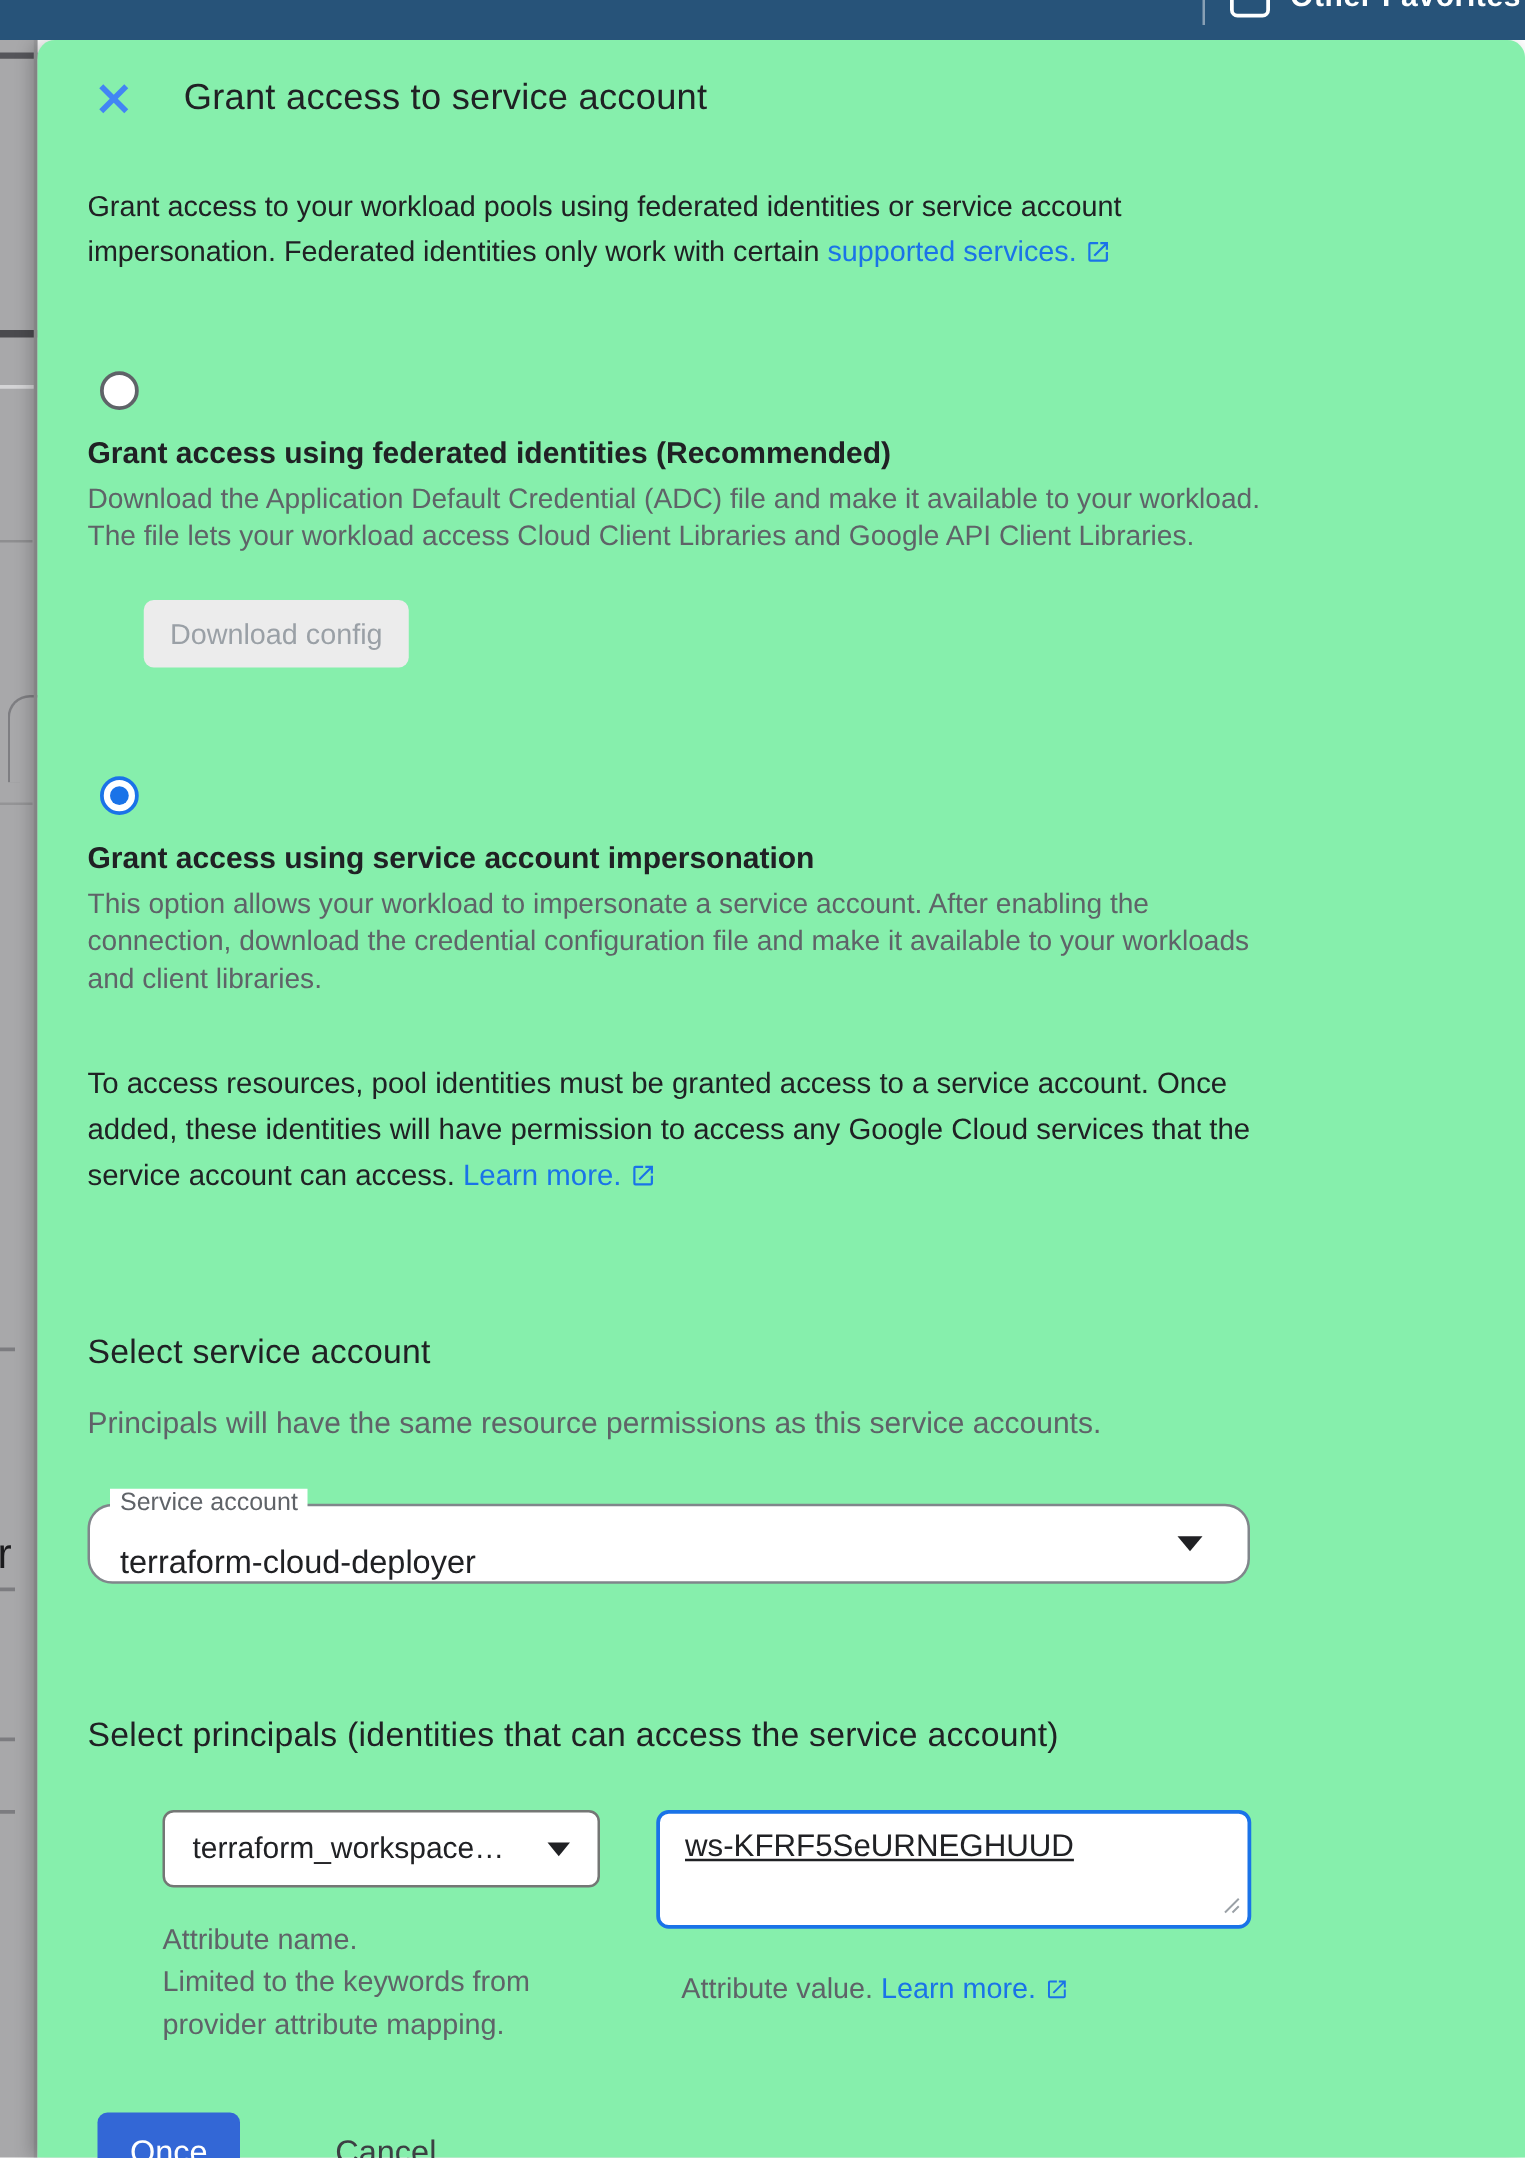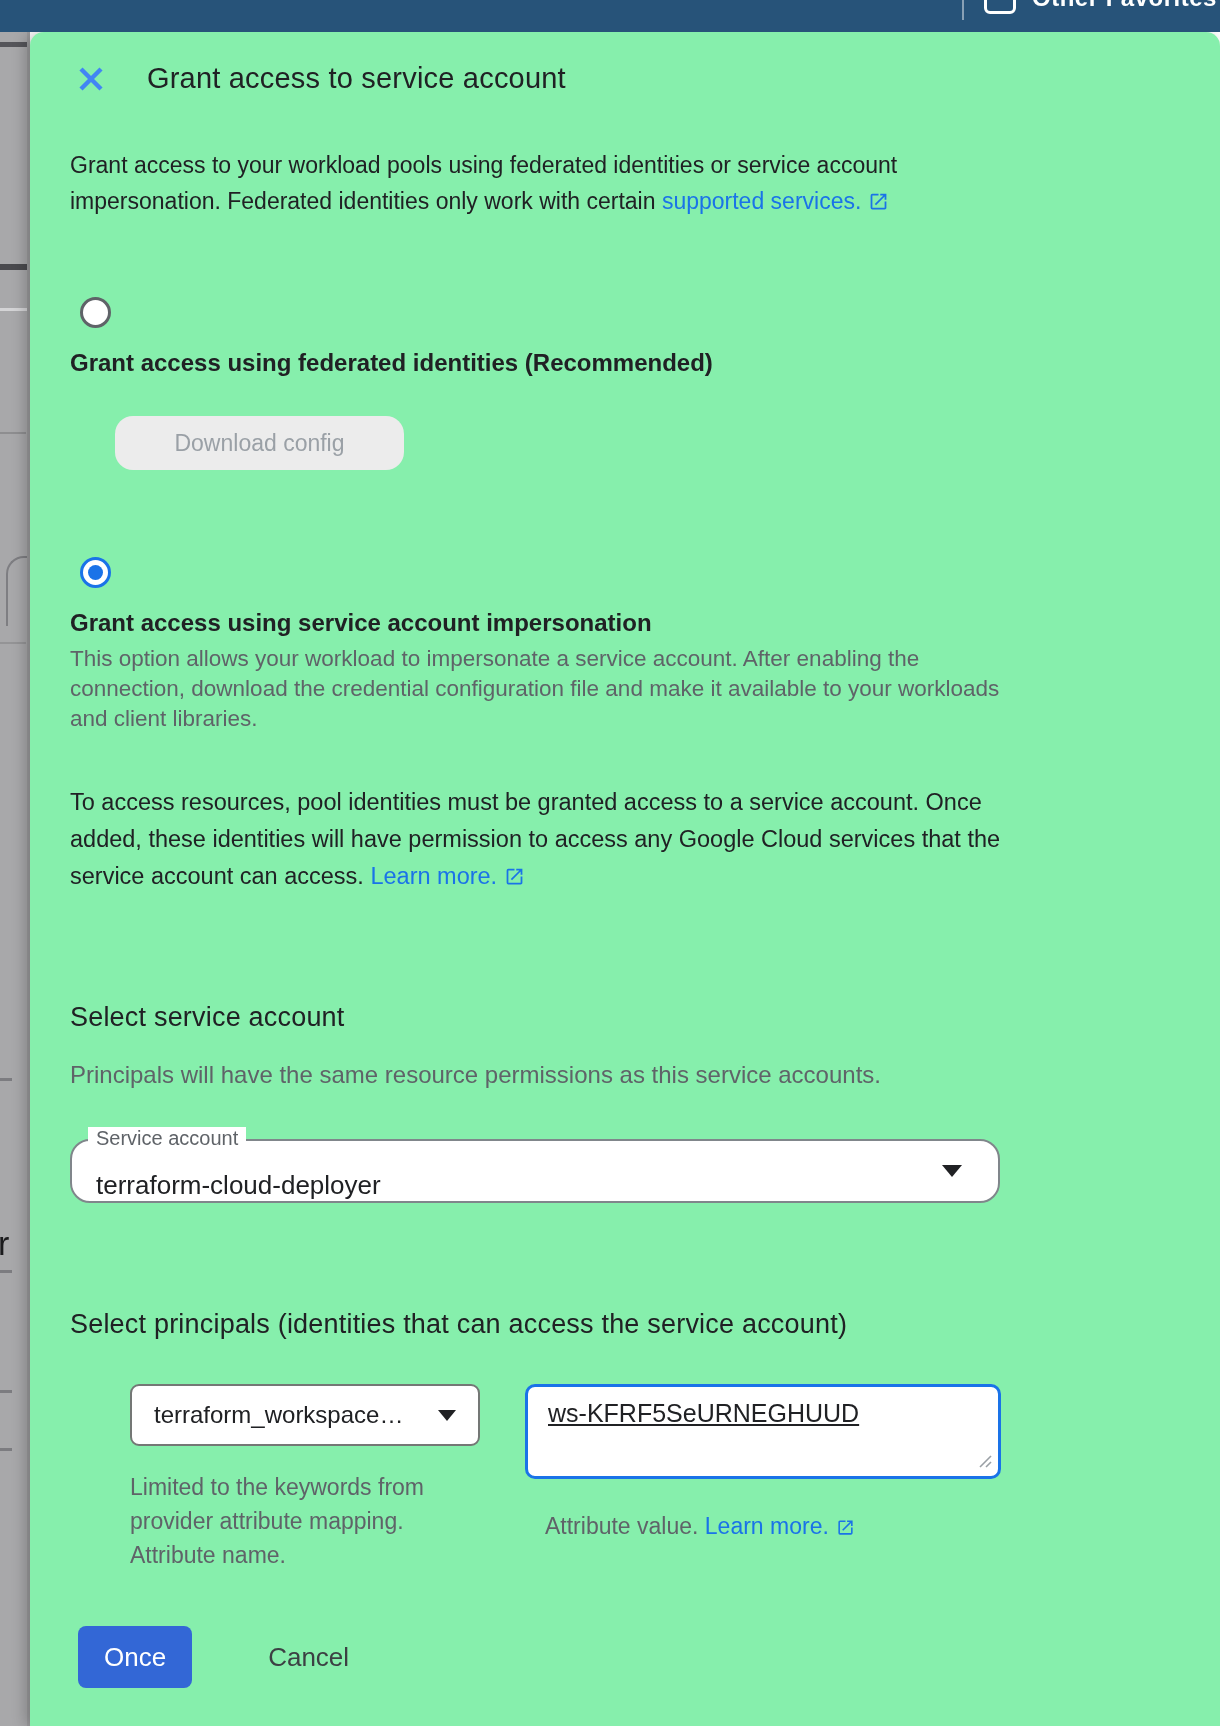--- a/index.html
+++ b/index.html
@@ -58,22 +58,22 @@
     flex:none; margin-left:10px; margin-top:3px; position:relative; cursor:pointer;
     background:#fff; }
   .radio.selected { border-color:#1a73e8; }
   .radio.selected::after { content:""; position:absolute; left:50%; top:50%;
     width:15px; height:15px; margin:-7.5px 0 0 -7.5px; border-radius:50%;
     background:#1a73e8; }
   .opt-label { font-size:24px; line-height:34px; font-weight:700; color:#202124; }
   .opt-desc { margin-top:4px; width:950px; font-size:22.5px; line-height:30px;
     color:#5f6368; font-weight:400; }
 
-  .download-btn { margin:36px 0 0 45px; width:289px; height:54px;
-    background:#ececec; border:none; border-radius:18px; color:#9aa0a6;
+  .download-btn { margin:36px 0 0 45px; width:212px; height:54px;
+    background:#ececec; border:none; border-radius:8px; color:#9aa0a6;
     font-family:"Liberation Sans",sans-serif; font-size:23px; font-weight:500;
     display:flex; align-items:center; justify-content:center; }
 
   .note { margin-top:50px; width:952px; font-size:23.5px; line-height:37px;
     font-weight:500; color:#202124; }
 
   .h-section { font-size:27px; font-weight:400; color:#202124; letter-spacing:.2px; }
   .h-sa { margin-top:104px; }
   .sub { margin-top:28px; font-size:24px; color:#5f6368; }
 
@@ -156,20 +156,21 @@
   <div class="content">
 
     <p class="intro"><span>Grant access to your workload pools using federated identities or service account impersonation. Federated identities only work with certain </span><a class="lnk">supported services.</a><span class="ext-ic"><svg width="21" height="21" viewBox="0 0 24 24" fill="#1a73e8">
             <path d="M19 19H5V5h7V3H5a2 2 0 0 0-2 2v14a2 2 0 0 0 2 2h14c1.1 0 2-.9 2-2v-7h-2v7zM14 3v2h3.59l-9.83 9.83 1.41 1.41L19 6.41V10h2V3h-7z"></path>
           </svg></span></p>
 
     <div class="option opt1">
       <div class="radio"></div>
       <div>
         <div class="opt-label">Grant access using federated identities (Recommended)</div>
+        <div class="opt-desc">Download the Application Default Credential (ADC) file and make it available to your workload. The file lets your workload access Cloud Client Libraries and Google API Client Libraries.</div>
       </div>
     </div>
 
     <button class="download-btn" disabled="">Download config</button>
 
     <div class="option opt2">
       <div class="radio selected"></div>
       <div>
         <div class="opt-label">Grant access using service account impersonation</div>
         <div class="opt-desc">This option allows your workload to impersonate a service account. After enabling the connection, download the credential configuration file and make it available to your workloads and client libraries.</div>
@@ -192,22 +193,22 @@
     <h2 class="h-section h-pr">Select principals (identities that can access the service account)</h2>
 
     <div class="princ-row">
 
       <div class="col-name">
         <div class="attr-dd">
           <span class="dd-text">terraform_workspace…</span>
           <span class="dd-caret"></span>
         </div>
         <div class="helper helper-wrap">
+          <div>Attribute name.</div>
           <div>Limited to the keywords from provider attribute mapping.</div>
-          <div>Attribute name.</div>
         </div>
       </div>
 
       <div class="col-value">
         <div class="attr-ta">
           <div class="ta-value">ws-KFRF5SeURNEGHUUD</div>
           <span class="resize-handle">
             <svg width="15" height="15" viewBox="0 0 15 15">
               <line x1="2" y1="13" x2="13" y2="2" stroke="#9aa0a6" stroke-width="1.6"></line>
               <line x1="8" y1="13" x2="13" y2="8" stroke="#9aa0a6" stroke-width="1.6"></line>

